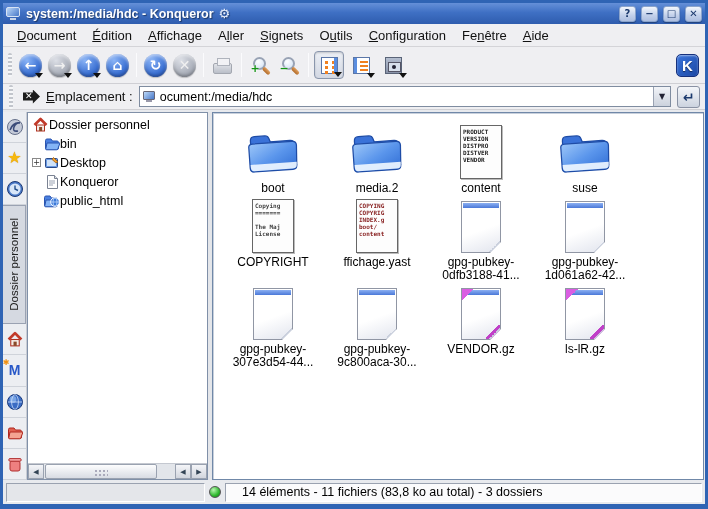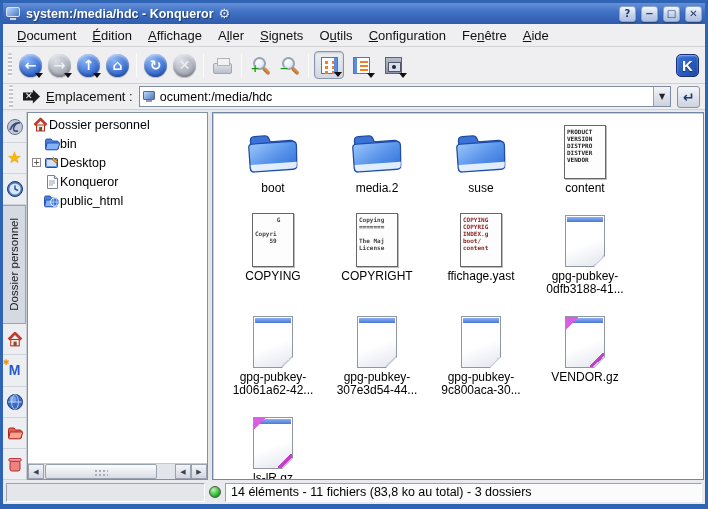--- a/index.html
+++ b/index.html
@@ -82,39 +82,39 @@
   .tree-row .ticon{width:17px;display:flex;align-items:center;justify-content:center;flex:0 0 auto;}
   .hscroll{position:absolute;left:0;right:0;bottom:0;height:16px;background:#e2e5ea;border-top:1px solid #c4c8d0;display:flex;}
   .sbtn{width:16px;height:15px;background:linear-gradient(#f4f5f8,#d2d6de);border:1px solid #9aa2b0;display:flex;align-items:center;justify-content:center;font-size:7px;color:#345;font-family:"DejaVu Sans",sans-serif;}
   .sthumb{width:112px;height:15px;margin-left:1px;border:1px solid #9aa2b0;border-radius:2px;background:linear-gradient(#fdfdfe,#d8dce3);position:relative;}
   .sthumb:before{content:'';position:absolute;left:50%;top:4px;width:14px;height:7px;margin-left:-7px;
     background:radial-gradient(circle,#aab 1px,transparent 1.2px);background-size:4px 4px;}
   .strack{flex:1;}
   .splitter{width:4px;background:#e4e6ea;}
   .icon-view{flex:1;background:#fff;border:1px solid #7088a8;box-shadow:inset 1px 1px 0 #c8d0dc;margin-right:1px;overflow:hidden;
     display:grid;grid-template-columns:repeat(4,104px);grid-auto-rows:min-content;justify-items:center;align-items:start;
-    padding:8px 2px 2px 8px;row-gap:14px;}
+    padding:8px 2px 2px 8px;row-gap:0;}
   .cell{display:flex;flex-direction:column;align-items:center;width:100px;}
   .icon-box{height:58px;display:flex;align-items:flex-end;justify-content:center;}
   .cell-label{font-size:12px;line-height:13px;color:#000;text-align:center;margin-top:3px;max-width:98px;overflow-wrap:break-word;}
   .page-plain{width:40px;height:52px;position:relative;background:linear-gradient(160deg,#ffffff 55%,#e2e5ee);border:1px solid #9096a4;
     clip-path:polygon(0 0,100% 0,100% calc(100% - 11px),calc(100% - 11px) 100%,0 100%);}
   .page-plain:before{content:'';position:absolute;top:1px;left:1px;right:1px;height:5px;background:linear-gradient(#8cb0f2,#4a78d8);}
   .page-plain:after{content:'';position:absolute;right:0;bottom:0;width:11px;height:11px;background:linear-gradient(315deg,#c9cfdc 50%,transparent 50%);}
   .gz-a{position:absolute;left:0;top:0;width:12px;height:12px;background:linear-gradient(135deg,#da5ee2 50%,transparent 50%);}
   .gz-b{position:absolute;right:0;bottom:0;width:14px;height:14px;background:linear-gradient(315deg,#c040c8 55%,transparent 55%);}
   .page-preview{width:42px;height:54px;background:#fdfdfd;border:1px solid #666;padding:2px 1px 0 2px;overflow:hidden;
     font-family:"DejaVu Sans Mono",monospace;font-size:6px;line-height:7px;font-weight:bold;white-space:pre;box-shadow:1px 1px 0 #bbb;}
   
   .status-row{height:24px;background:#e8eaee;display:flex;align-items:center;gap:4px;padding:2px 3px;}
   .status-left{width:199px;height:19px;background:#e4e6ea;border:1px solid #9aa2b0;border-bottom-color:#fff;border-right-color:#fff;}
   .status-right{flex:1;height:20px;display:flex;align-items:center;gap:4px;}
   .led{width:12px;height:12px;border-radius:50%;background:radial-gradient(circle at 35% 30%,#b8f6b0,#2db82d 60%,#157a15);border:1px solid #555;flex:0 0 auto;}
   .status-field{flex:1;height:19px;background:#fbfbfc;border:1px solid #9aa2b0;border-bottom-color:#fff;border-right-color:#fff;
-    font-size:12.5px;color:#000;display:flex;align-items:center;padding-left:5px;white-space:nowrap;overflow:hidden;}
+    font-size:12.5px;color:#000;display:flex;align-items:center;padding-left:16px;white-space:nowrap;overflow:hidden;}
   .bottom-border{height:5px;background:#2f64b4;}
   u{text-decoration:underline;}
 </style>
 </head>
 <body>
 
 <div class="window">
 
   <div class="titlebar">
     <span class="title-icon">
@@ -374,58 +374,49 @@
                   <path d="M6 10 Q6 6 10 6 L20 6 Q23 6 24 9 L25 12 L44 12 Q48 12 48 16 L48 19 L6 19 Z" fill="#3a72d8" stroke="#1e4ca6" stroke-width="1.2"></path>
                   <path d="M4 16 Q4 13 8 13 L46 13 Q50 13 50 17 L49 36 Q49 40 45 40 L8 40 Q4 40 4 36 Z" fill="url(#fg)" stroke="#1e4ca6" stroke-width="1.2"></path>
                   <path d="M4.6 33 L49.2 33 L49 36 Q48.9 39.2 45 39.2 L8 39.2 Q4.8 39.2 4.7 36 Z" fill="#eef6ff" opacity=".92"></path>
                 </g>
               </svg></span>
           </div>
           <div class="cell-label">media.2</div>
         </div>
         <div class="cell">
           <div class="icon-box">
+            <div class="page-preview" style="color: rgb(34, 34, 34);">PRODUCT
+VERSION
+DISTPRO
+DISTVER
+VENDOR</div>
+          </div>
+          <div class="cell-label">content</div>
+        </div>
+        <div class="cell">
+          <div class="icon-box">
             <span><svg width="56" height="46" viewBox="0 0 54 44">
                 <defs>
                   <linearGradient id="fg" x1="0" y1="0" x2="1" y2="1">
                     <stop offset="0" stop-color="#9cc6f8"></stop>
                     <stop offset=".5" stop-color="#5b96ec"></stop>
                     <stop offset="1" stop-color="#2f6cd4"></stop>
                   </linearGradient>
                 </defs>
                 <g transform="rotate(-4 27 22)">
                   <path d="M6 10 Q6 6 10 6 L20 6 Q23 6 24 9 L25 12 L44 12 Q48 12 48 16 L48 19 L6 19 Z" fill="#3a72d8" stroke="#1e4ca6" stroke-width="1.2"></path>
                   <path d="M4 16 Q4 13 8 13 L46 13 Q50 13 50 17 L49 36 Q49 40 45 40 L8 40 Q4 40 4 36 Z" fill="url(#fg)" stroke="#1e4ca6" stroke-width="1.2"></path>
                   <path d="M4.6 33 L49.2 33 L49 36 Q48.9 39.2 45 39.2 L8 39.2 Q4.8 39.2 4.7 36 Z" fill="#eef6ff" opacity=".92"></path>
                 </g>
               </svg></span>
           </div>
           <div class="cell-label">suse</div>
         </div>
         <div class="cell">
           <div class="icon-box">
-            <div class="page-preview" style="color: rgb(34, 34, 34);">PRODUCT
-VERSION
-DISTPRO
-DISTVER
-VENDOR</div>
-          </div>
-          <div class="cell-label">content</div>
-        </div>
-        <div class="cell">
-          <div class="icon-box">
-            <div class="page-preview" style="color: rgb(68, 68, 68);">      G
-
-Copyri
-    59</div>
-          </div>
-          <div class="cell-label">COPYING</div>
-        </div>
-        <div class="cell">
-          <div class="icon-box">
             <div class="page-preview" style="color: rgb(68, 68, 68);">Copying
 =======
 
 The Maj
 License</div>
           </div>
           <div class="cell-label">COPYRIGHT</div>
         </div>
         <div class="cell">
           <div class="icon-box">

